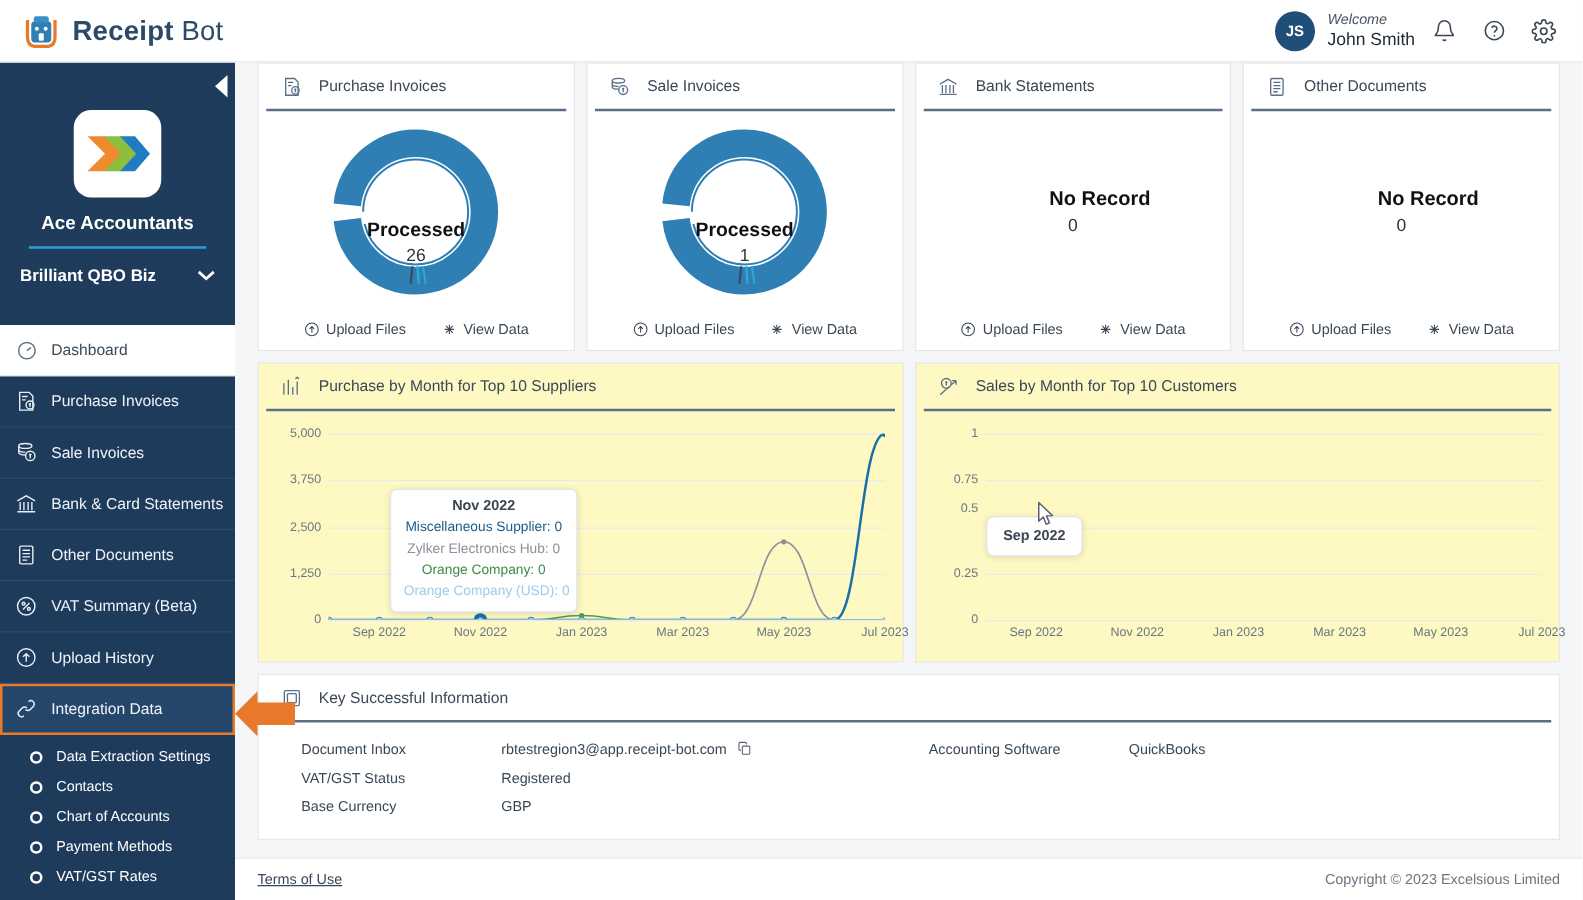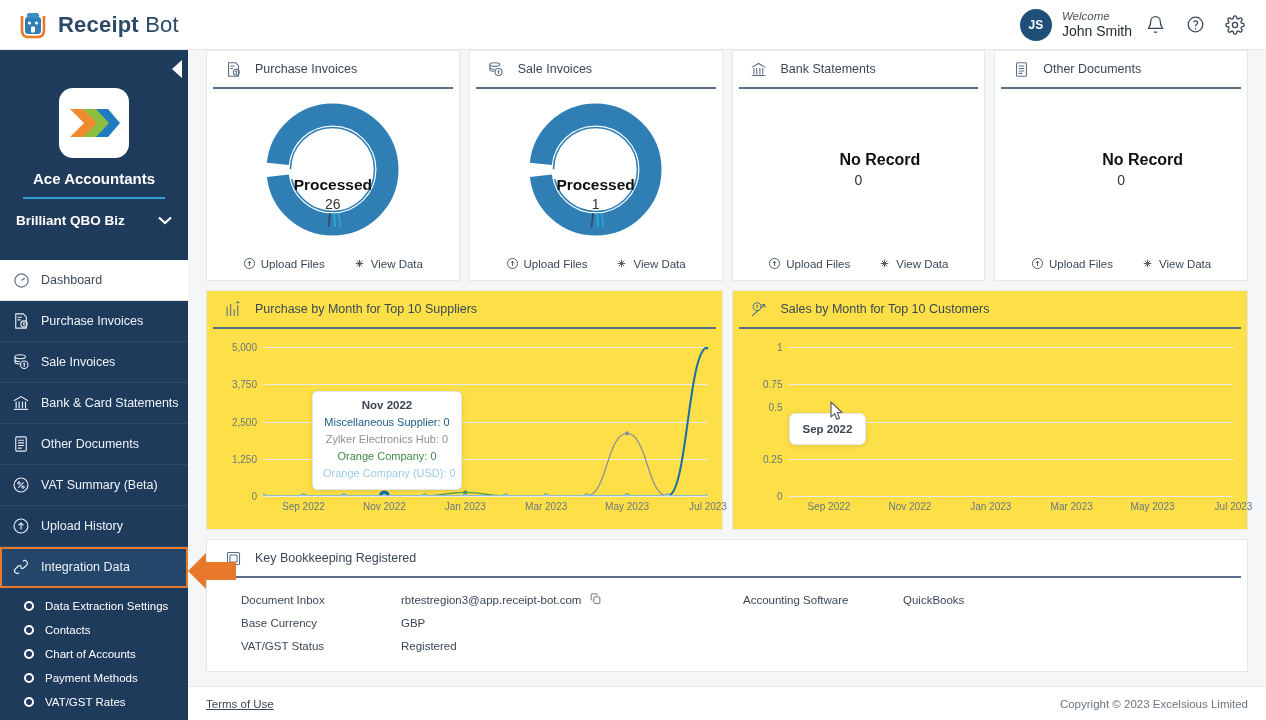--- a/index.html
+++ b/index.html
@@ -120,21 +120,21 @@
   .norec { height: 160px; display: flex; flex-direction: column; align-items: center; justify-content: center; }
   .norec .t { font-size: 16px; font-weight: bold; color: #111; margin-left: 43px; }
   .norec .v { font-size: 14px; color: #333; margin-top: 3px; }
 
   .card-actions {
     display: flex; justify-content: center; gap: 28px; padding: 8px 0 10px;
   }
   .act { display: flex; align-items: center; gap: 5px; font-size: 11.5px; color: #3a4856; cursor: pointer; }
 
   .charts-row { display: flex; gap: 9px; padding: 9px 18px 0; }
-  .chart-card { background: #fde047; border: 1px solid #e4e8ec; flex: 1 1 0; height: 240px; position: relative; }
+  .chart-card { background: #fef9c3; border: 1px solid #e4e8ec; flex: 1 1 0; height: 240px; position: relative; }
 
   .plot { position: relative; margin: 8px 10px 0 10px; height: 185px; }
   .ylab { position: absolute; right: 100%; margin-right: 6px; transform: translateY(-50%);
           font-size: 10px; color: #6b7682; white-space: nowrap; }
   .gl { position: absolute; left: 0; right: 0; height: 1px; background: #e8eaed; }
   .xlab { position: absolute; top: 100%; margin-top: 5px; transform: translateX(-50%);
           font-size: 10px; color: #6b7682; white-space: nowrap; }
   .plot-inner { position: absolute; left: 46px; right: 4px; top: 10px; bottom: 26px; }
 
   .tooltip {
@@ -648,43 +648,43 @@
     </div>
 
     <div class="keyinfo">
       <div class="card-head">
         <span class="ic">
           <svg width="17" height="17" viewBox="0 0 24 24" fill="none" stroke="#5a6f87" stroke-width="1.5">
             <rect x="3.5" y="3.5" width="17" height="17" rx="1.5"></rect>
             <rect x="7" y="7" width="10" height="10" rx="1"></rect>
           </svg>
         </span>
-        <span class="tt">Key Bookkeeping Registered</span>
+        <span class="tt">Key Successful Information</span>
       </div>
       <div class="ki-body">
         <div class="ki-col">
           <div class="ki-row">
             <span class="ki-key">Document Inbox</span>
             <span class="ki-val">
               <span>rbtestregion3@app.receipt-bot.com</span>
               <span>
                 <svg width="13" height="13" viewBox="0 0 24 24" fill="none" stroke="#5a6470" stroke-width="1.6">
                   <rect x="9" y="9" width="11" height="12" rx="1.5"></rect>
                   <path d="M15 6.5V5a1.5 1.5 0 0 0-1.5-1.5H5.5A1.5 1.5 0 0 0 4 5v8.5A1.5 1.5 0 0 0 5.5 15H7"></path>
                 </svg>
               </span>
             </span>
           </div>
           <div class="ki-row">
+            <span class="ki-key">VAT/GST Status</span>
+            <span class="ki-val">Registered</span>
+          </div>
+          <div class="ki-row">
             <span class="ki-key">Base Currency</span>
             <span class="ki-val">GBP</span>
-          </div>
-          <div class="ki-row">
-            <span class="ki-key">VAT/GST Status</span>
-            <span class="ki-val">Registered</span>
           </div>
         </div>
         <div class="ki-col">
           <div class="ki-row">
             <span class="ki-key">Accounting Software</span>
             <span class="ki-val">QuickBooks</span>
           </div>
         </div>
       </div>
     </div>

